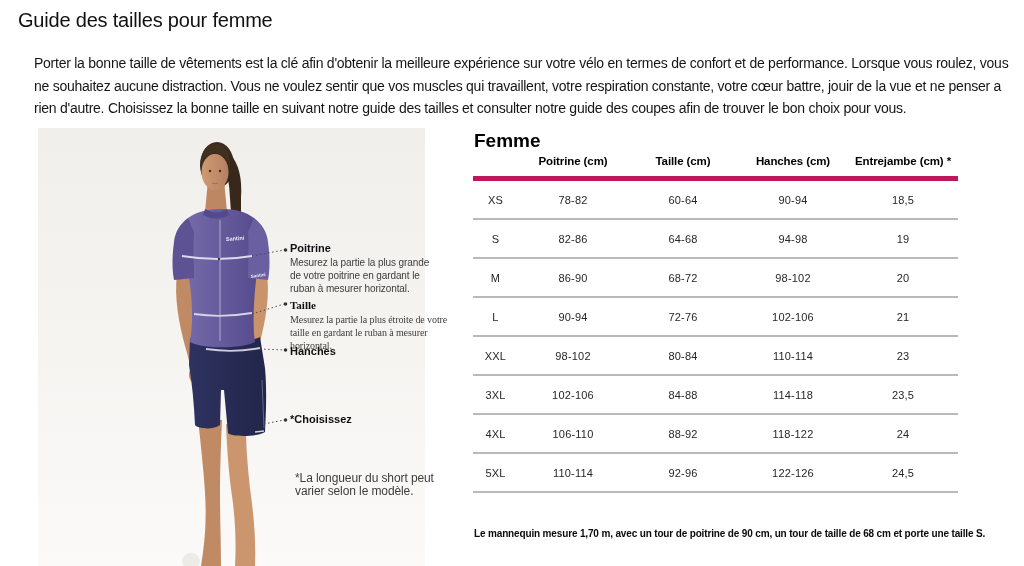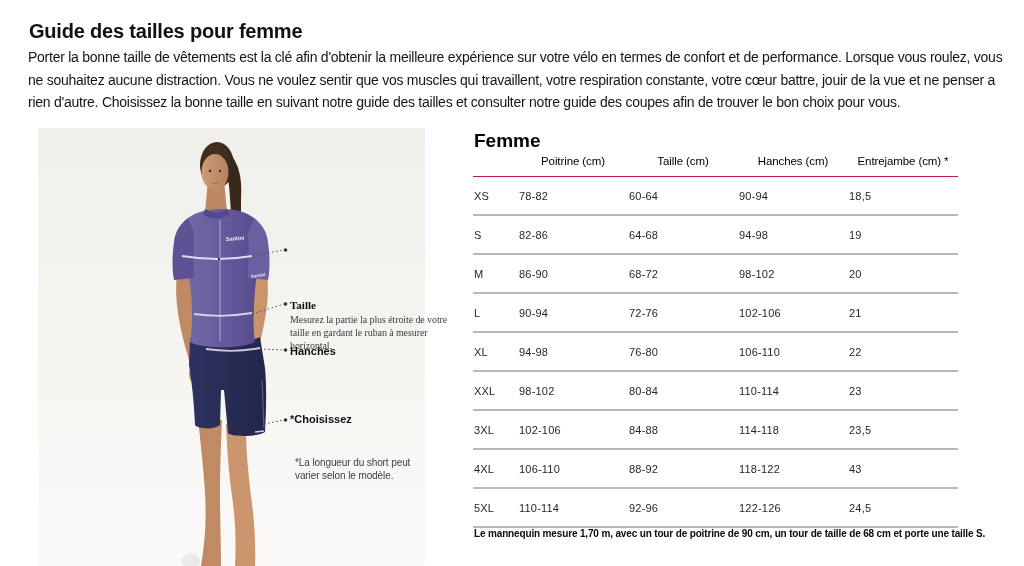--- a/index.html
+++ b/index.html
@@ -3,60 +3,60 @@
 <meta charset="utf-8">
 <style>
   html,body{margin:0;padding:0;}
   body{
     width:1024px;height:566px;position:relative;overflow:hidden;
     background:#ffffff;color:#000;
     font-family:"Liberation Sans",sans-serif;
     -webkit-font-smoothing:antialiased;
   }
   .page-title{
-    position:absolute;left:18px;top:9px;margin:11px;
-    font-size:20px;font-weight:700;letter-spacing:-0.2px;color:#111;
+    position:absolute;left:18px;top:9px;margin:0;
+    font-size:20px;font-weight:400;letter-spacing:-0.2px;color:#111;
   }
   .intro{
-    position:absolute;left:18px;top:36px;width:975px;margin:10px;
+    position:absolute;left:18px;top:36px;width:975px;margin:16px;
     font-size:14px;line-height:22.6px;letter-spacing:-0.25px;color:#151515;
   }
   
   .photo{
     position:absolute;left:38px;top:128px;width:387px;height:438px;margin:0;
     background:linear-gradient(180deg,#f1efec 0%,#f6f4f1 50%,#fbfaf8 100%);
   }
   .photo svg{position:absolute;left:0;top:0;}
   .ann{position:absolute;width:162px;}
   .ann h3{margin:0 0 1px 0;font-size:11px;font-weight:700;color:#101010;line-height:13px;}
   .ann p{margin:0;font-size:10px;line-height:13px;color:#3d3d3d;letter-spacing:-0.1px;}
   .ann-poitrine{left:252px;top:114px;width:152px;}
   .ann-taille{left:252px;top:171px;width:174px;font-family:Liberation Serif, serif;}
   .ann-hanches{left:252px;top:217px;width:158px;}
   .ann-entrejambe{left:252px;top:285px;width:150px;}
   .footnote{
-    position:absolute;left:257px;top:328px;width:142px;margin:0;
-    font-size:10px;line-height:13px;color:#3d3d3d;letter-spacing:-0.1px;
+    position:absolute;left:257px;top:344px;width:142px;margin:0;
+    font-size:12px;line-height:13px;color:#3d3d3d;letter-spacing:-0.1px;
   }
   
   .table-title{
     position:absolute;left:474px;top:130px;margin:0;
     font-size:19px;font-weight:700;color:#000;
   }
   table.size-table{
     position:absolute;left:473px;top:151px;width:485px;
     border-collapse:collapse;table-layout:fixed;
   }
   table.size-table th{
-    font-size:11.5px;font-weight:400;color:#000;text-align:center;
-    padding:4px 0 9px 0;border-bottom:1px solid #be185d;
+    font-size:11.5px;font-weight:700;color:#000;text-align:center;
+    padding:4px 0 9px 0;border-bottom:5px solid #be185d;
     white-space:nowrap;letter-spacing:-0.1px;
   }
   table.size-table td{
-    height:35px;text-align:left;vertical-align:middle;
+    height:35px;text-align:center;vertical-align:middle;
     font-size:11px;color:#262626;letter-spacing:0.2px;
     border-bottom:2px solid #b9b9b9;
   }
   .table-note{
     position:absolute;left:474px;top:528px;margin:0;white-space:nowrap;
     font-size:10px;font-weight:700;letter-spacing:-0.15px;color:#0a0a0a;text-align:center;
   }
 </style>
 </head>
 <body>
@@ -139,20 +139,24 @@
         <path d="M226,296 L246,292"></path>
       </g>
       <g fill="#333">
         <circle cx="247.5" cy="122" r="1.8"></circle>
         <circle cx="247.5" cy="176" r="1.8"></circle>
         <circle cx="247.5" cy="222" r="1.8"></circle>
         <circle cx="247.5" cy="292" r="1.8"></circle>
       </g>
     </svg>
 
+    <div class="ann ann-poitrine">
+      <h3>Poitrine</h3>
+      <p>Mesurez la partie la plus grande de votre poitrine en gardant le ruban à mesurer horizontal.</p>
+    </div>
     <div class="ann ann-taille">
       <h3>Taille</h3>
       <p>Mesurez la partie la plus étroite de votre taille en gardant le ruban à mesurer horizontal.</p>
     </div>
     <div class="ann ann-hanches">
       <h3>Hanches</h3>
     </div>
     <div class="ann ann-entrejambe">
       <h3>*Choisissez</h3>
     </div>
@@ -202,46 +206,39 @@
           <td>20</td>
         </tr>
         <tr>
           <td>L</td>
           <td>90-94</td>
           <td>72-76</td>
           <td>102-106</td>
           <td>21</td>
         </tr>
         <tr>
-          <td>XL</td>
-          <td>94-98</td>
-          <td>76-80</td>
-          <td>106-110</td>
-          <td>22</td>
-        </tr>
-        <tr>
           <td>XXL</td>
           <td>98-102</td>
           <td>80-84</td>
           <td>110-114</td>
           <td>23</td>
         </tr>
         <tr>
           <td>3XL</td>
           <td>102-106</td>
           <td>84-88</td>
           <td>114-118</td>
           <td>23,5</td>
         </tr>
         <tr>
           <td>4XL</td>
           <td>106-110</td>
           <td>88-92</td>
           <td>118-122</td>
-          <td>43</td>
+          <td>24</td>
         </tr>
         <tr>
           <td>5XL</td>
           <td>110-114</td>
           <td>92-96</td>
           <td>122-126</td>
           <td>24,5</td>
         </tr>
       </tbody>
     </table>

